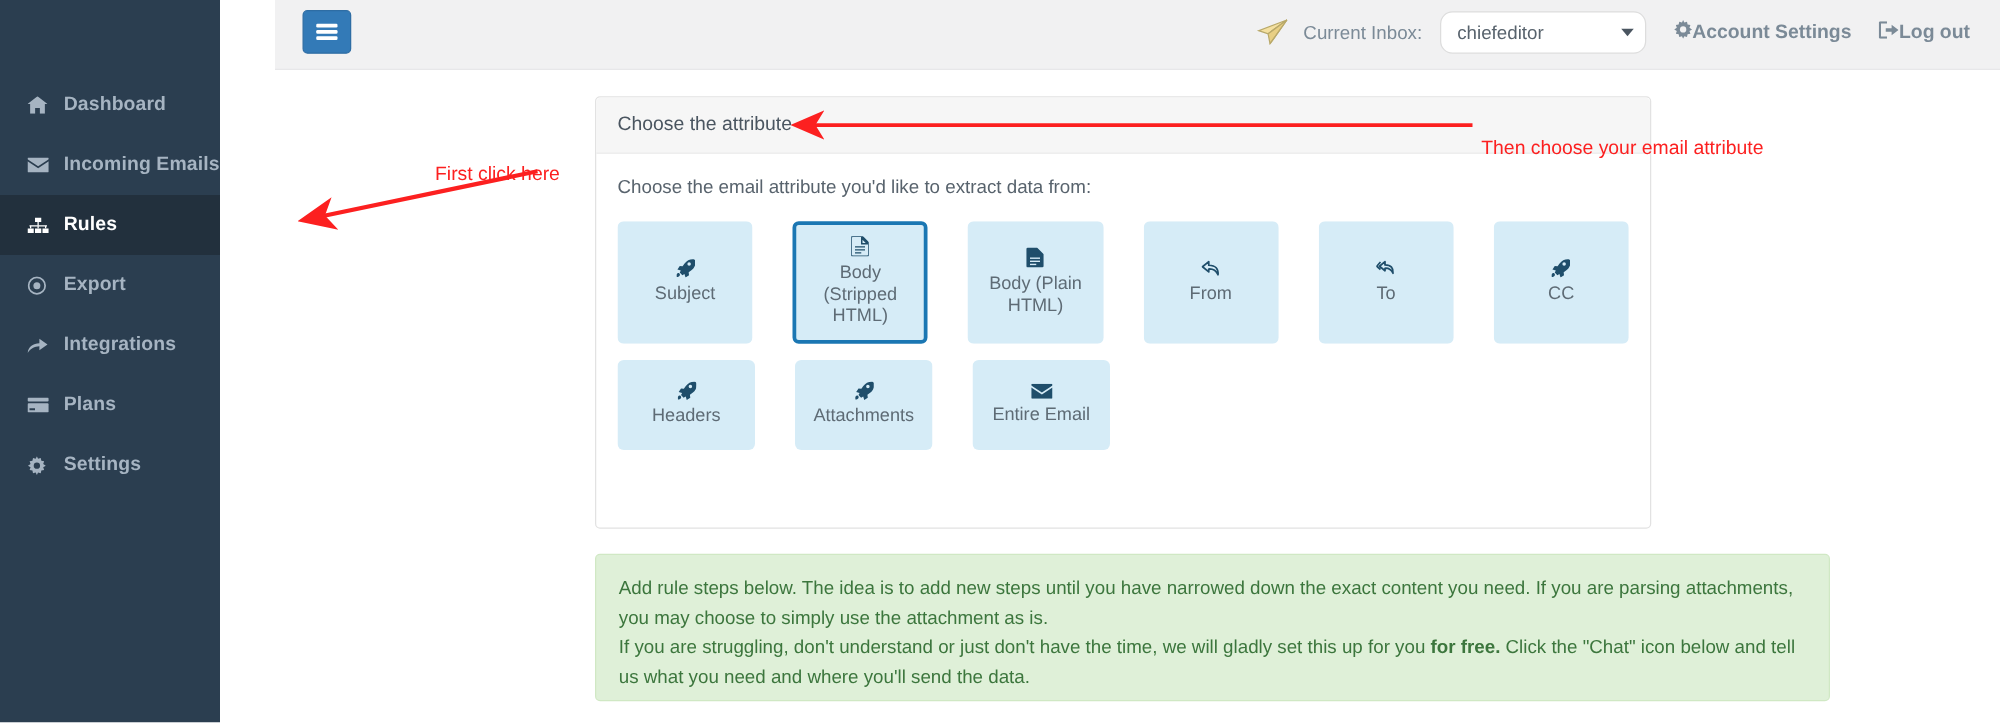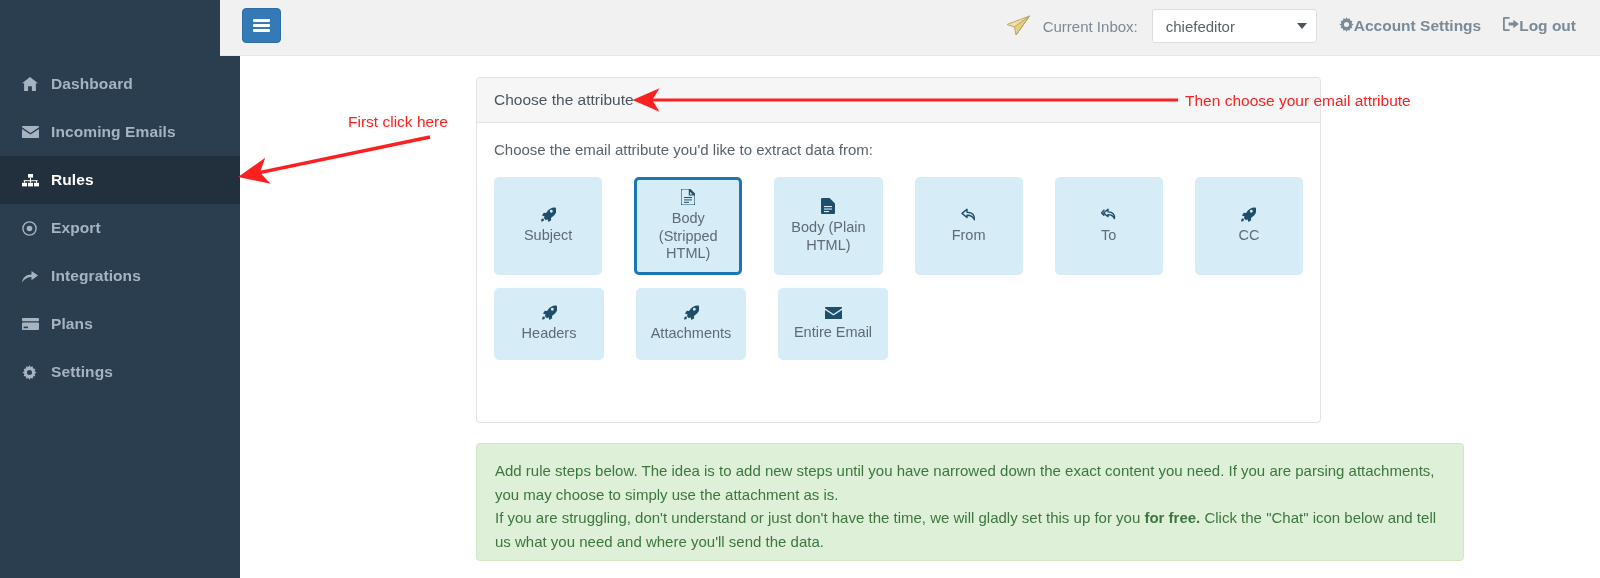--- a/index.html
+++ b/index.html
@@ -7,21 +7,21 @@
     width: 1600px; height: 578px;
     background: #ffffff;
     font-family: "Liberation Sans", sans-serif;
     overflow: hidden;
   }
   #app { position: relative; width: 1600px; height: 578px; }
 
   
   .sidebar {
     position: absolute; left: 0; top: 0;
-    width: 240px; height: 578px;
+    width: 176px; height: 578px;
     background: #2b3e50;
   }
   .side-nav { padding-top: 60px; }
   .side-item {
     display: flex; align-items: center;
     height: 48px; padding-left: 22px;
     color: #a6b4c2;
     font-size: 15.5px; font-weight: bold;
     letter-spacing: .1px;
     cursor: pointer;
@@ -62,21 +62,21 @@
     position: absolute; right: 24px; top: 0; height: 52px;
     display: flex; align-items: center; gap: 0px;
   }
   .plane-icon { margin-right: 12px; display: flex; align-items: center; }
   .inbox-label {
     color: #7b8a97; font-size: 15px; margin-right: 14px;
     white-space: nowrap;
   }
   .inbox-select {
     width: 165px; height: 34px;
-    background: #fff; border: 1px solid #ddd; border-radius: 3px;
+    background: #fff; border: 1px solid #ddd; border-radius: 10px;
     display: flex; align-items: center; justify-content: space-between;
     padding: 0 9px 0 13px;
     color: #58636d; font-size: 15px; cursor: pointer;
   }
   .inbox-select .chev {
     width: 0; height: 0; border-left: 5px solid transparent;
     border-right: 5px solid transparent; border-top: 6px solid #4a5560;
     margin-left: 6px;
   }
   .tr-link {
@@ -123,21 +123,21 @@
     position: absolute; left: 476px; top: 443px;
     width: 988px; height: 118px;
     background: #dff0d8; border: 1px solid #d0e8c4;
     border-radius: 4px;
     padding: 15px 18px;
     color: #3c763d; font-size: 15px; line-height: 1.58;
   }
   .alert b { font-weight: bold; }
 
   
-  .anno { position: absolute; color: #fc2020; font-size: 15.5px; white-space: nowrap; }
+  .anno { position: absolute; color: #fc2020; font-size: 15.5px; white-space: nowrap; margin-top: 18px; }
   #anno1 { left: 348px; top: 113px; }
   #anno2 { left: 1185px; top: 92px; }
   .anno-svg { position: absolute; left: 0; top: 0; width: 1600px; height: 578px; pointer-events: none; }
 </style>
 </head>
 <body>
 
 <div id="app">
 
   <aside class="sidebar">

